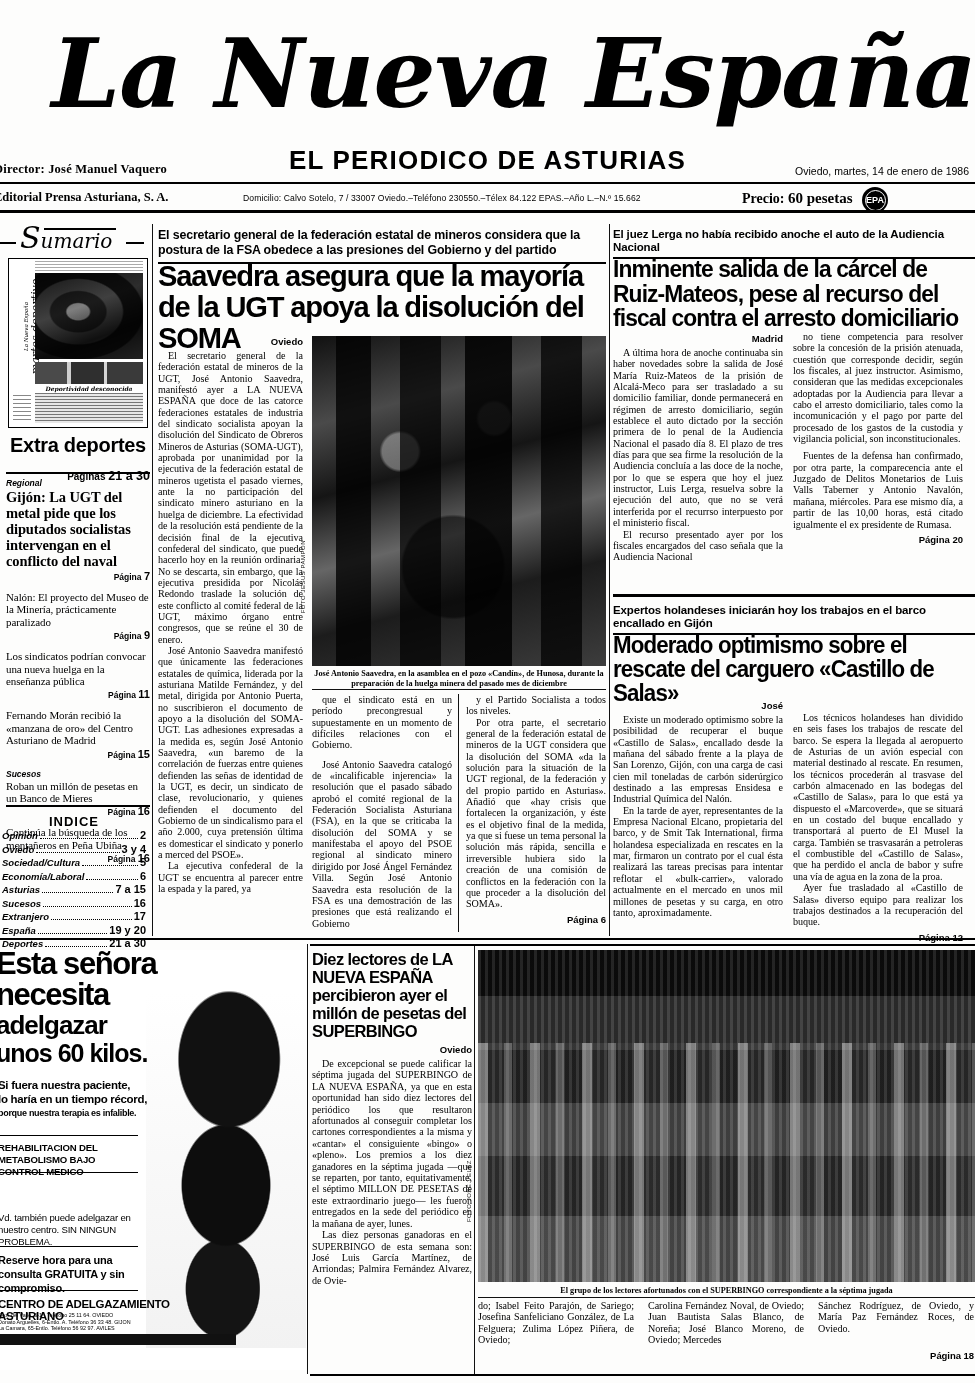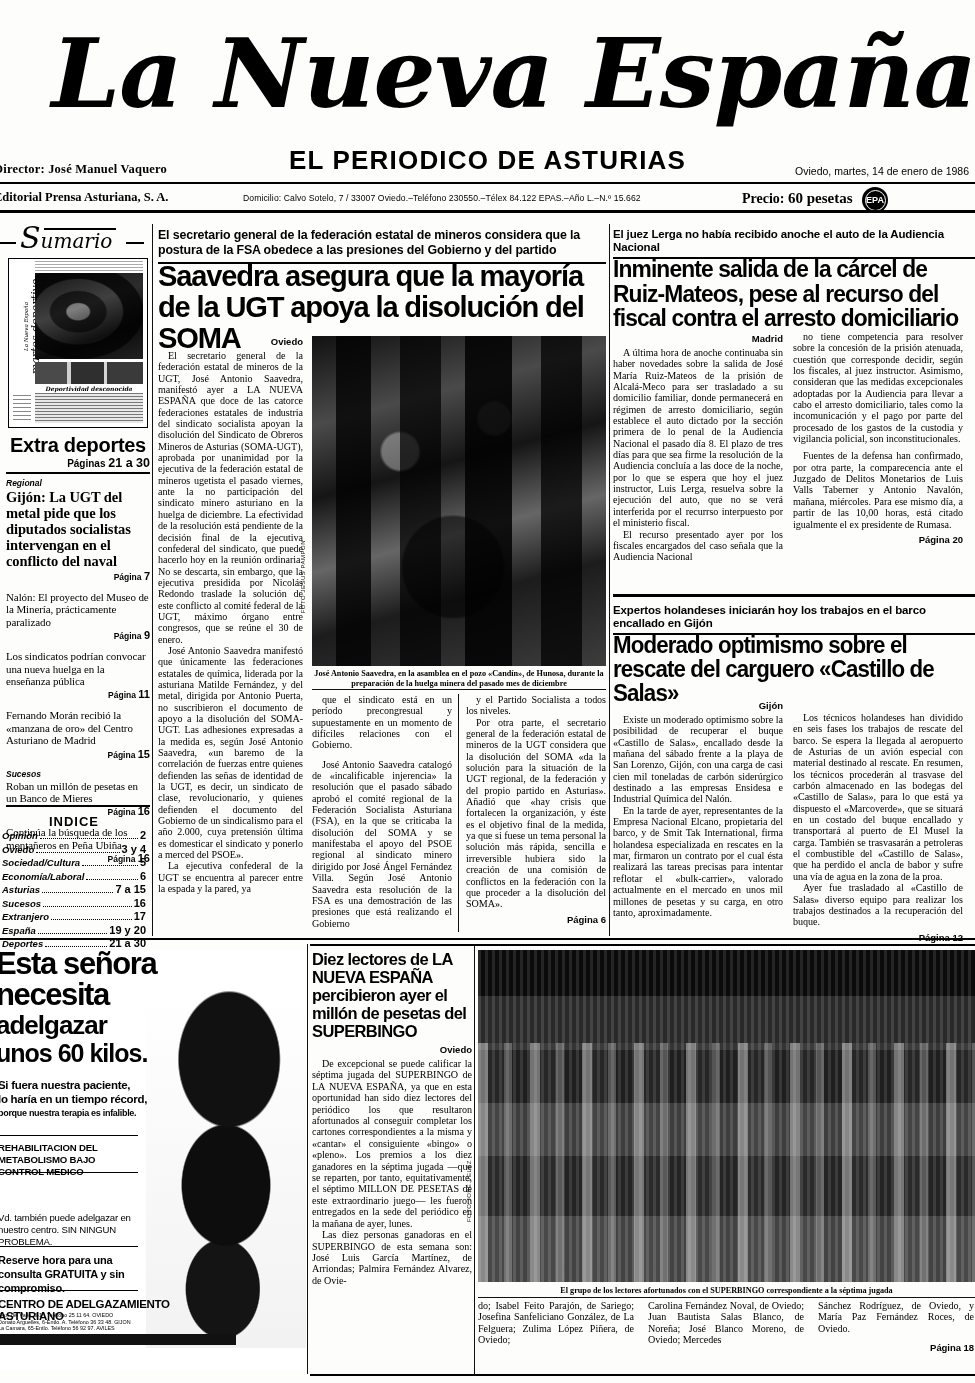--- a/index.html
+++ b/index.html
@@ -124,21 +124,21 @@
   .sb-left-dots{
     position:absolute;left:4px;top:136px;width:18px;height:28px;
     background:repeating-linear-gradient(180deg,#888 0 1px,#fff 1px 4px);
   }
   .extra-dep{
     position:absolute;left:6px;top:434px;width:144px;text-align:center;
     font-family:"Liberation Sans", sans-serif;font-weight:bold;font-size:20px;
     letter-spacing:-.3px;
   }
   .extra-pag{
-    position:absolute;left:6px;top:456px;width:144px;text-align:right;
+    position:absolute;left:6px;top:469px;width:144px;text-align:right;
     font-family:"Liberation Sans", sans-serif;font-weight:bold;font-size:10px;
   }
   .extra-pag b{font-size:12.5px;}
   .sum-rule{position:absolute;left:6px;width:144px;height:1.5px;background:#000;}
 
   .sum-items{position:absolute;left:6px;top:478px;width:144px;}
   .sum-kicker{
     font-family:"Liberation Sans", sans-serif;font-style:italic;font-weight:bold;
     font-size:8.5px;margin-bottom:1px;
   }
@@ -525,21 +525,21 @@
   </div>
   <div class="thickrule" style="left:613px;top:594px;width:362px;height:3px;"></div>
 
   <div style="position:absolute;left:613px;top:604px;width:362px;">
     <div class="r-kicker">Expertos holandeses iniciarán hoy los trabajos en el barco encallado en Gijón</div>
     <div class="r-hl r-hl2">Moderado optimismo sobre el rescate del carguero «Castillo de Salas»</div>
   </div>
   <div class="hrule" style="left:613px;top:633px;width:362px;height:1.6px;background:#000;"></div>
 
   <div style="position:absolute;left:613px;top:700px;width:170px;">
-    <div class="byline">Gijón</div>
+    <div class="byline">José</div>
     <div class="body">
       <p>Existe un moderado optimismo sobre la posibilidad de recuperar el buque «Castillo de Salas», encallado desde la mañana del sábado frente a la playa de San Lorenzo, Gijón, con una carga de casi cien mil toneladas de carbón siderúrgico destinado a las empresas Ensidesa e Industrial Química del Nalón.</p>
       <p>En la tarde de ayer, representantes de la Empresa Nacional Elcano, propietaria del barco, y de Smit Tak International, firma holandesa especializada en rescates en la mar, firmaron un contrato por el cual ésta realizará las tareas precisas para intentar reflotar el «bulk-carrier», valorado actualmente en el mercado en unos mil millones de pesetas y su carga, en otro tanto, aproximadamente.</p>
     </div>
   </div>
   <div style="position:absolute;left:793px;top:712px;width:170px;">
     <div class="body">
       <p>Los técnicos holandeses han dividido en seis fases los trabajos de rescate del barco. Se espera la llegada al aeropuerto de Asturias de un avión especial con material destinado al rescate. En resumen, los técnicos procederán al trasvase del carbón almacenado en las bodegas del «Castillo de Salas», para lo que está ya dispuesto el «Marcoverde», que se situará en un costado del buque encallado y transportará al puerto de El Musel la carga. También se trasvasarán a petroleras el combustible del «Castillo de Salas», que ha perdido el ancla de babor y sufre una vía de agua en la zona de la proa.</p>
       <p>Ayer fue trasladado al «Castillo de Salas» diverso equipo para realizar los trabajos destinados a la recuperación del buque.</p>
     </div>
@@ -592,18 +592,18 @@
   <div class="bingo-cols">
     <div style="display:flex;gap:14px;">
       <div class="body" style="width:156px;">
         <p class="noind">do; Isabel Feito Parajón, de Sariego; Josefina Sanfeliciano González, de La Felguera; Zulima López Piñera, de Oviedo;</p>
       </div>
       <div class="body" style="width:156px;">
         <p class="noind">Carolina Fernández Noval, de Oviedo; Juan Bautista Salas Blanco, de Noreña; José Blanco Moreno, de Oviedo; Mercedes</p>
       </div>
       <div class="body" style="width:156px;">
         <p class="noind">Sánchez Rodríguez, de Oviedo, y María Paz Fernández Roces, de Oviedo.</p>
-        <div class="pag-ref" style="margin-top:8px;">Página 18</div>
+        <div class="pag-ref" style="margin-top:16px;">Página 18</div>
       </div>
     </div>
   </div>
 
 </div>
 
 </body></html>

